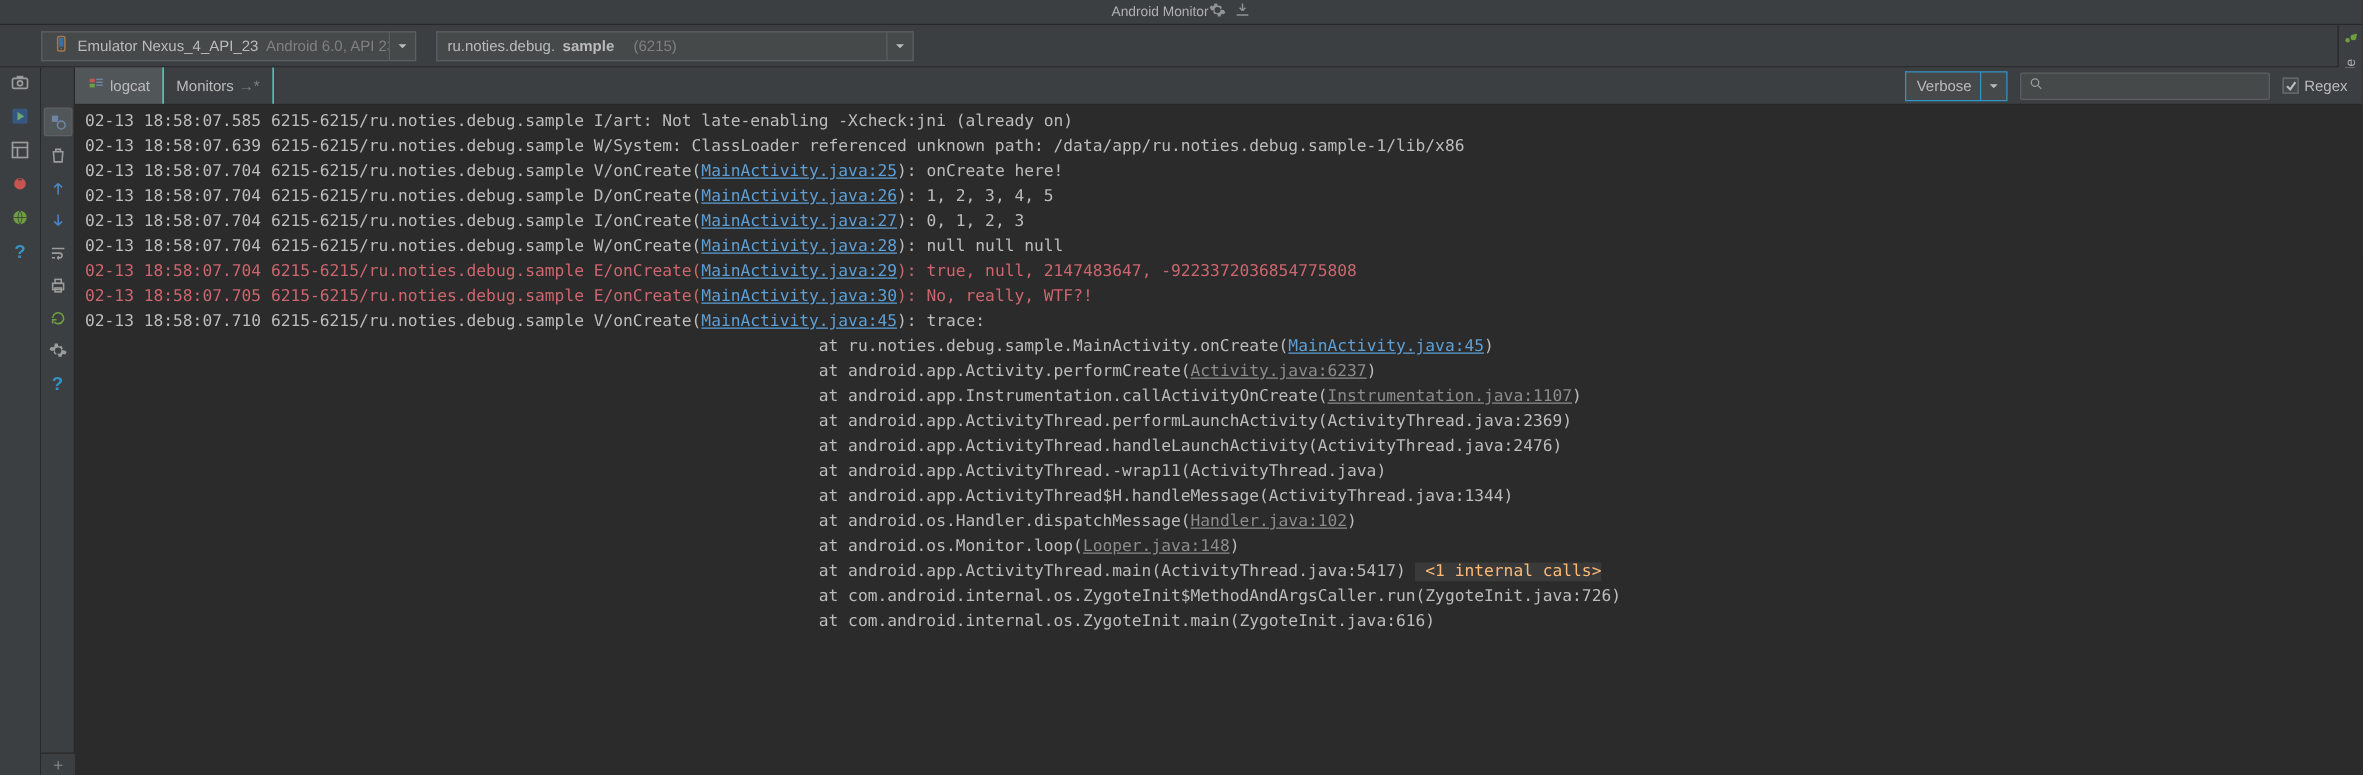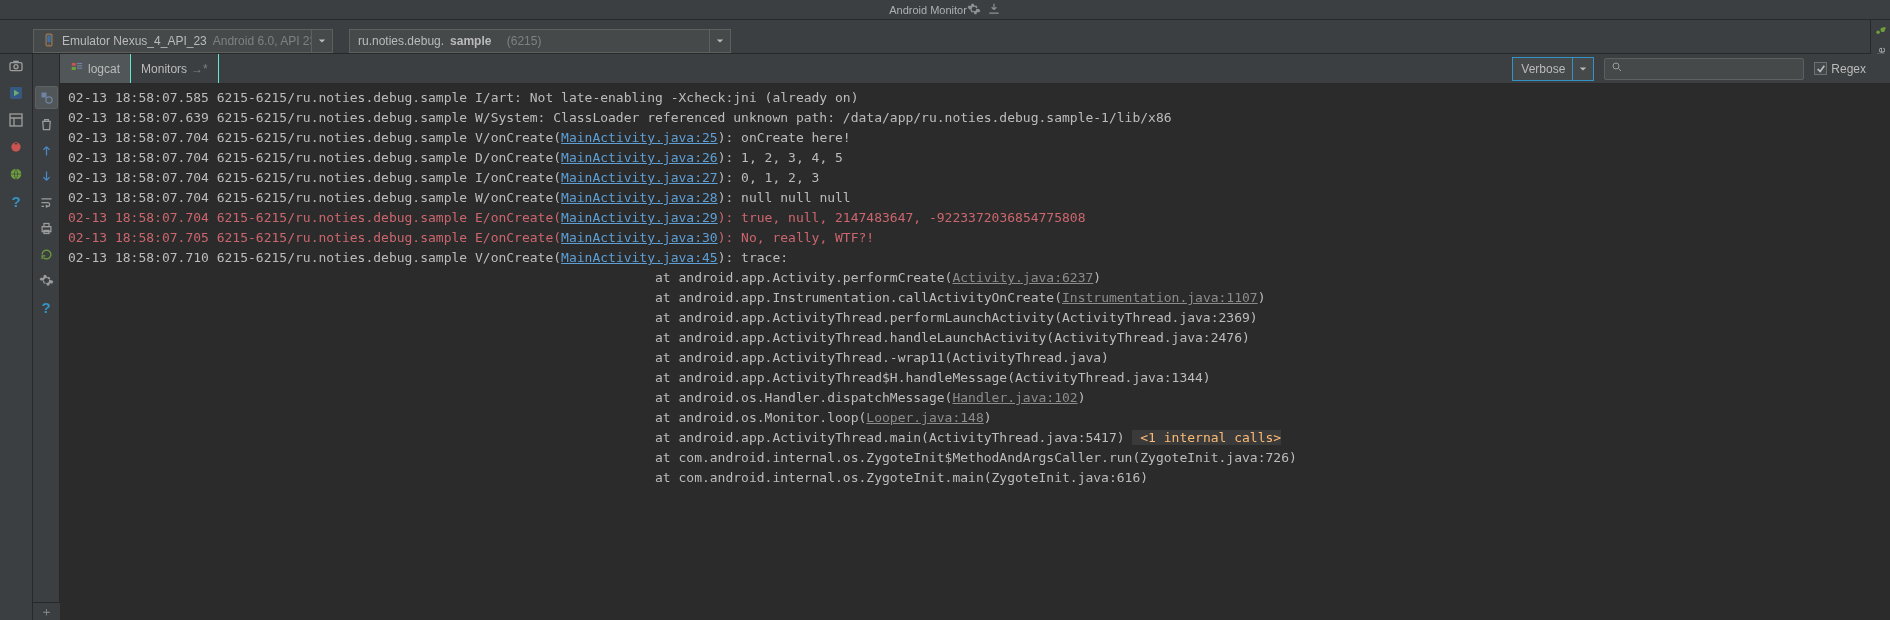--- a/index.html
+++ b/index.html
@@ -45,21 +45,21 @@
     font-size: 11px;
     color: #aeb0b2;
     margin-top: 2px;
   }
   
   .selector-row {
     height: 34px;
     background: #3c3f41;
     border-bottom: 1px solid #282828;
     display: flex;
-    align-items: flex-end;
+    align-items: center;
     padding: 0 0 0 33px;
     gap: 16px;
   }
   .combo {
     display: flex;
     align-items: center;
     height: 24px;
   }
   .combo-main {
     background: #45494a;
@@ -136,21 +136,21 @@
     font-size:12px;
     color:#bbbbbb;
     border-right:1px solid #5eead4;
   }
   .tab.active {
     background: #515658;
   }
   .tabbar-right {
     margin-left:auto;
     display:flex; align-items:center; gap:10px;
-    padding-right: 24px;
+    padding-right: 12px;
   }
   .level-combo .combo-main {
     border-color:#3592c4;
   }
   .level-combo .combo-arrow { border-color:#3592c4;}
   .search {
     display:flex; align-items:center;
     background:#45494a; border:1px solid #5e6060;
     height:22px; width:200px; border-radius:2px;
     padding:0 6px; gap:6px;
@@ -368,20 +368,21 @@
       <div class="logarea" id="logarea">
           <div class="line "><span>02-13 18:58:07.585 6215-6215/ru.noties.debug.sample I/art: Not late-enabling -Xcheck:jni (already on)</span></div>
           <div class="line "><span>02-13 18:58:07.639 6215-6215/ru.noties.debug.sample W/System: ClassLoader referenced unknown path: /data/app/ru.noties.debug.sample-1/lib/x86</span></div>
           <div class="line "><span>02-13 18:58:07.704 6215-6215/ru.noties.debug.sample V/onCreate(</span><span class="lnk">MainActivity.java:25</span><span>): onCreate here!</span></div>
           <div class="line "><span>02-13 18:58:07.704 6215-6215/ru.noties.debug.sample D/onCreate(</span><span class="lnk">MainActivity.java:26</span><span>): 1, 2, 3, 4, 5</span></div>
           <div class="line "><span>02-13 18:58:07.704 6215-6215/ru.noties.debug.sample I/onCreate(</span><span class="lnk">MainActivity.java:27</span><span>): 0, 1, 2, 3</span></div>
           <div class="line "><span>02-13 18:58:07.704 6215-6215/ru.noties.debug.sample W/onCreate(</span><span class="lnk">MainActivity.java:28</span><span>): null null null</span></div>
           <div class="line err"><span>02-13 18:58:07.704 6215-6215/ru.noties.debug.sample E/onCreate(</span><span class="lnk">MainActivity.java:29</span><span>): true, null, 2147483647, -9223372036854775808</span></div>
           <div class="line err"><span>02-13 18:58:07.705 6215-6215/ru.noties.debug.sample E/onCreate(</span><span class="lnk">MainActivity.java:30</span><span>): No, really, WTF?!</span></div>
           <div class="line "><span>02-13 18:58:07.710 6215-6215/ru.noties.debug.sample V/onCreate(</span><span class="lnk">MainActivity.java:45</span><span>): trace:</span></div>
+          <div class="line "><span>                                                                           at ru.noties.debug.sample.MainActivity.onCreate(</span><span class="lnk">MainActivity.java:45</span><span>)</span></div>
           <div class="line "><span>                                                                           at android.app.Activity.performCreate(</span><span class="lnkg">Activity.java:6237</span><span>)</span></div>
           <div class="line "><span>                                                                           at android.app.Instrumentation.callActivityOnCreate(</span><span class="lnkg">Instrumentation.java:1107</span><span>)</span></div>
           <div class="line "><span>                                                                           at android.app.ActivityThread.performLaunchActivity(ActivityThread.java:2369)</span></div>
           <div class="line "><span>                                                                           at android.app.ActivityThread.handleLaunchActivity(ActivityThread.java:2476)</span></div>
           <div class="line "><span>                                                                           at android.app.ActivityThread.-wrap11(ActivityThread.java)</span></div>
           <div class="line "><span>                                                                           at android.app.ActivityThread$H.handleMessage(ActivityThread.java:1344)</span></div>
           <div class="line "><span>                                                                           at android.os.Handler.dispatchMessage(</span><span class="lnkg">Handler.java:102</span><span>)</span></div>
           <div class="line "><span>                                                                           at android.os.Monitor.loop(</span><span class="lnkg">Looper.java:148</span><span>)</span></div>
           <div class="line "><span>                                                                           at android.app.ActivityThread.main(ActivityThread.java:5417) </span><span class="ghostbox"> &lt;1 internal calls&gt;</span></div>
           <div class="line "><span>                                                                           at com.android.internal.os.ZygoteInit$MethodAndArgsCaller.run(ZygoteInit.java:726)</span></div>

